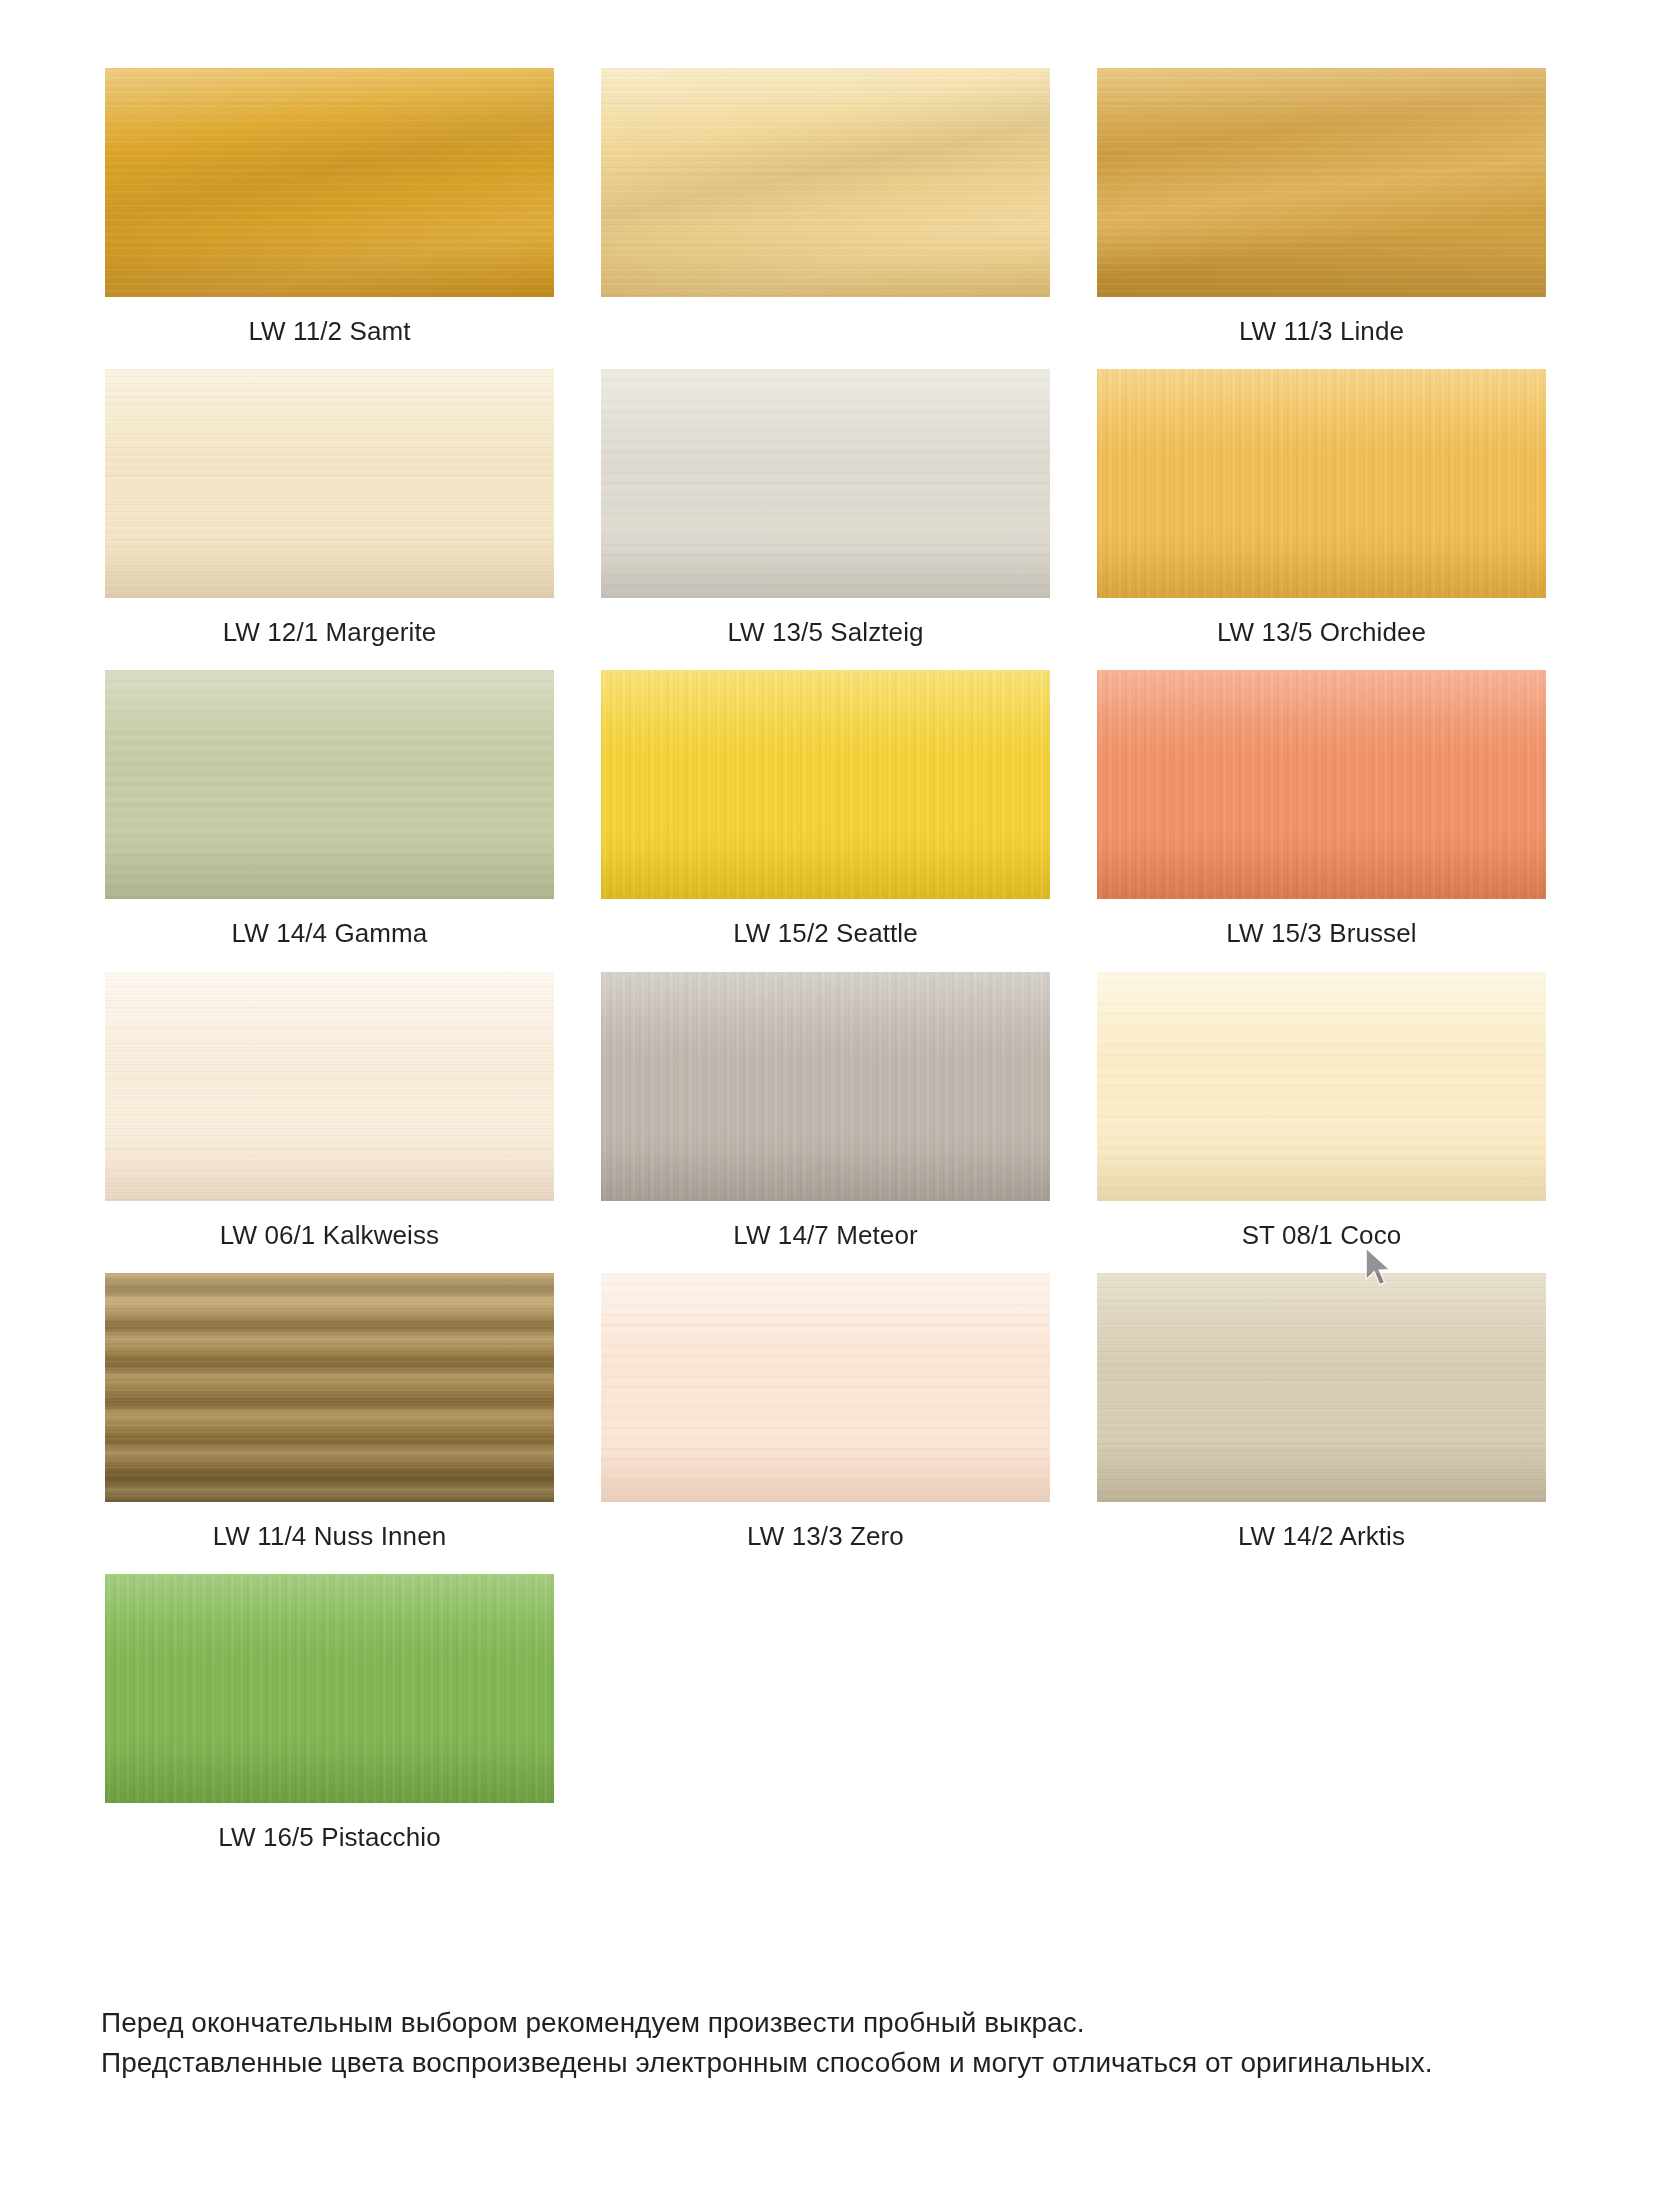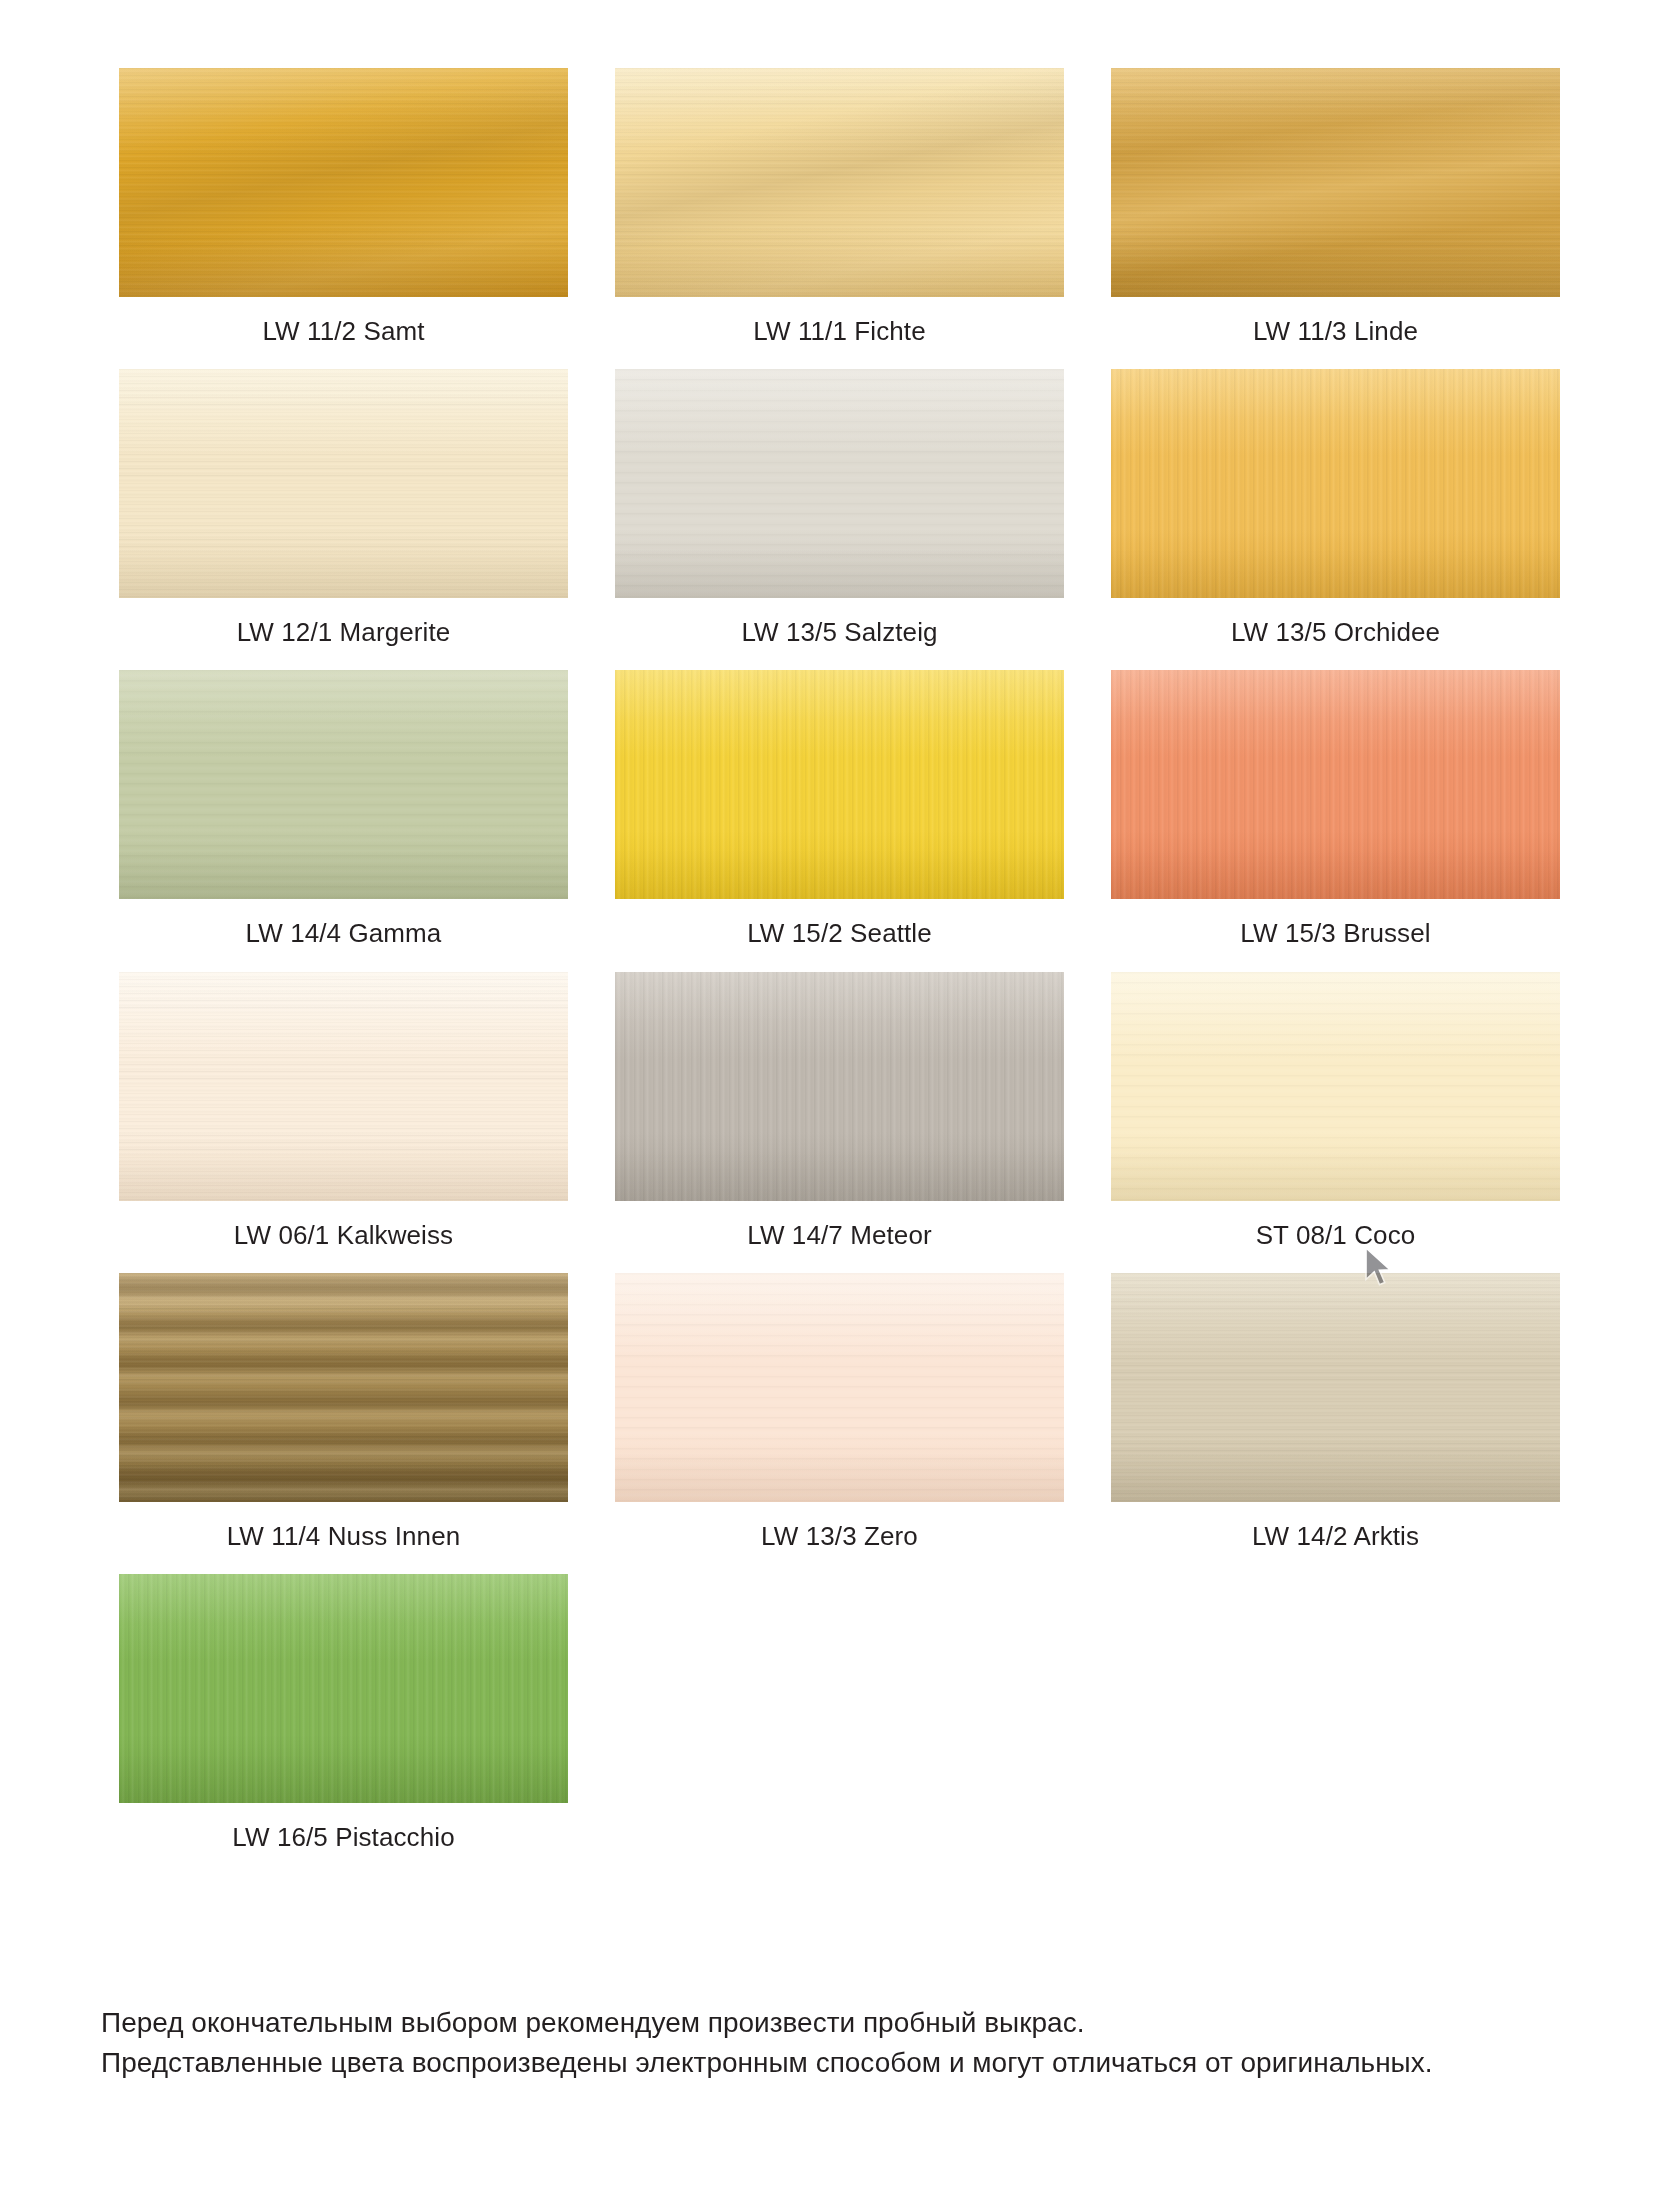--- a/index.html
+++ b/index.html
@@ -20,21 +20,21 @@
     position: relative;
     width: 1659px;
     height: 2205px;
     box-sizing: border-box;
     padding: 0;
   }
 
   
   .swatch-grid {
     position: absolute;
-    left: 119px;
+    left: 105px;
     top: 68px;
     width: 1457px;
     display: grid;
     grid-template-columns: repeat(3, 449px);
     column-gap: 47px;
     row-gap: 0;
   }
 
   .swatch-cell {
     width: 449px;
@@ -172,21 +172,20 @@
           <div class="grain vignette"></div>
         </div>
         <div class="swatch-label">LW 11/2 Samt</div>
       </div>
       <div class="swatch-cell">
         <div class="swatch-chip" style="background: linear-gradient(rgb(248, 230, 182) 0%, rgb(242, 214, 148) 38%, rgb(242, 214, 148) 70%, rgb(224, 189, 114) 100%);">
           <div class="grain sweep"></div>
           <div class="grain fine-h"></div>
           <div class="grain vignette"></div>
         </div>
-        <div class="swatch-label">LW 11/1 Fichte</div>
       </div>
       <div class="swatch-cell">
         <div class="swatch-chip" style="background: linear-gradient(rgb(231, 189, 103) 0%, rgb(217, 167, 69) 38%, rgb(217, 167, 69) 70%, rgb(192, 143, 48) 100%);">
           <div class="grain sweep2"></div>
           <div class="grain fine-h"></div>
           <div class="grain vignette"></div>
         </div>
         <div class="swatch-label">LW 11/3 Linde</div>
       </div>
       <div class="swatch-cell">

